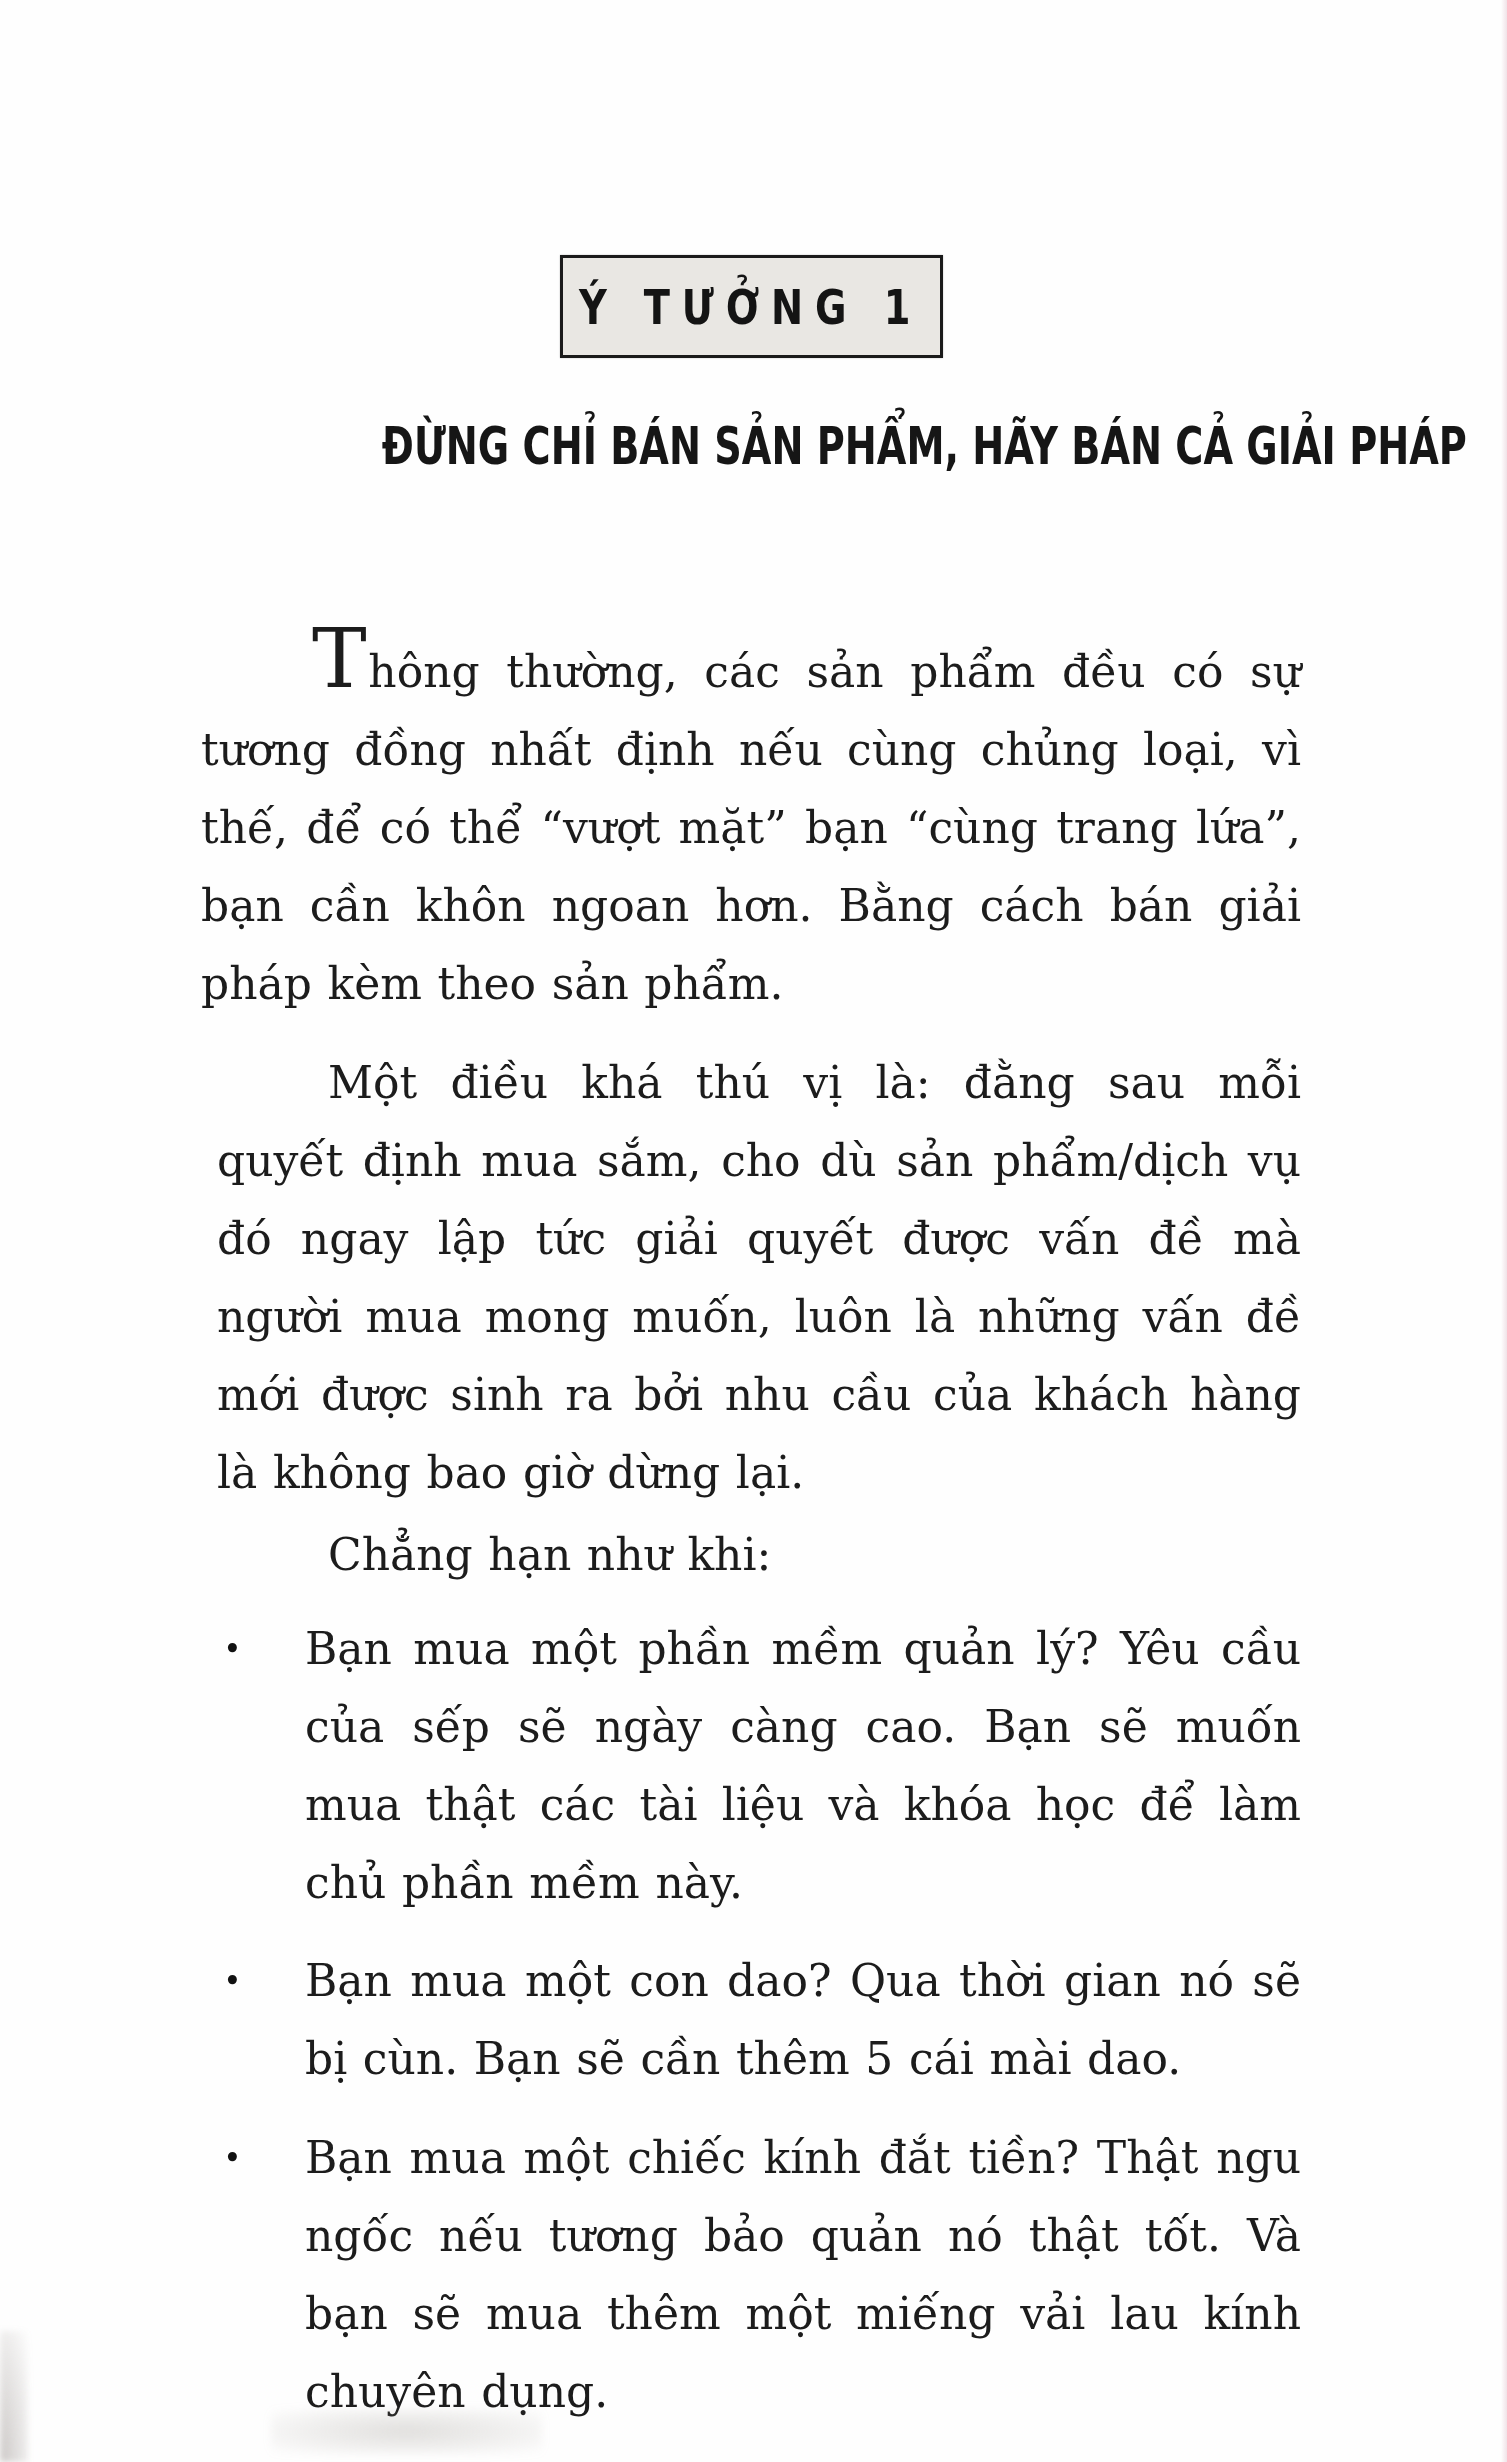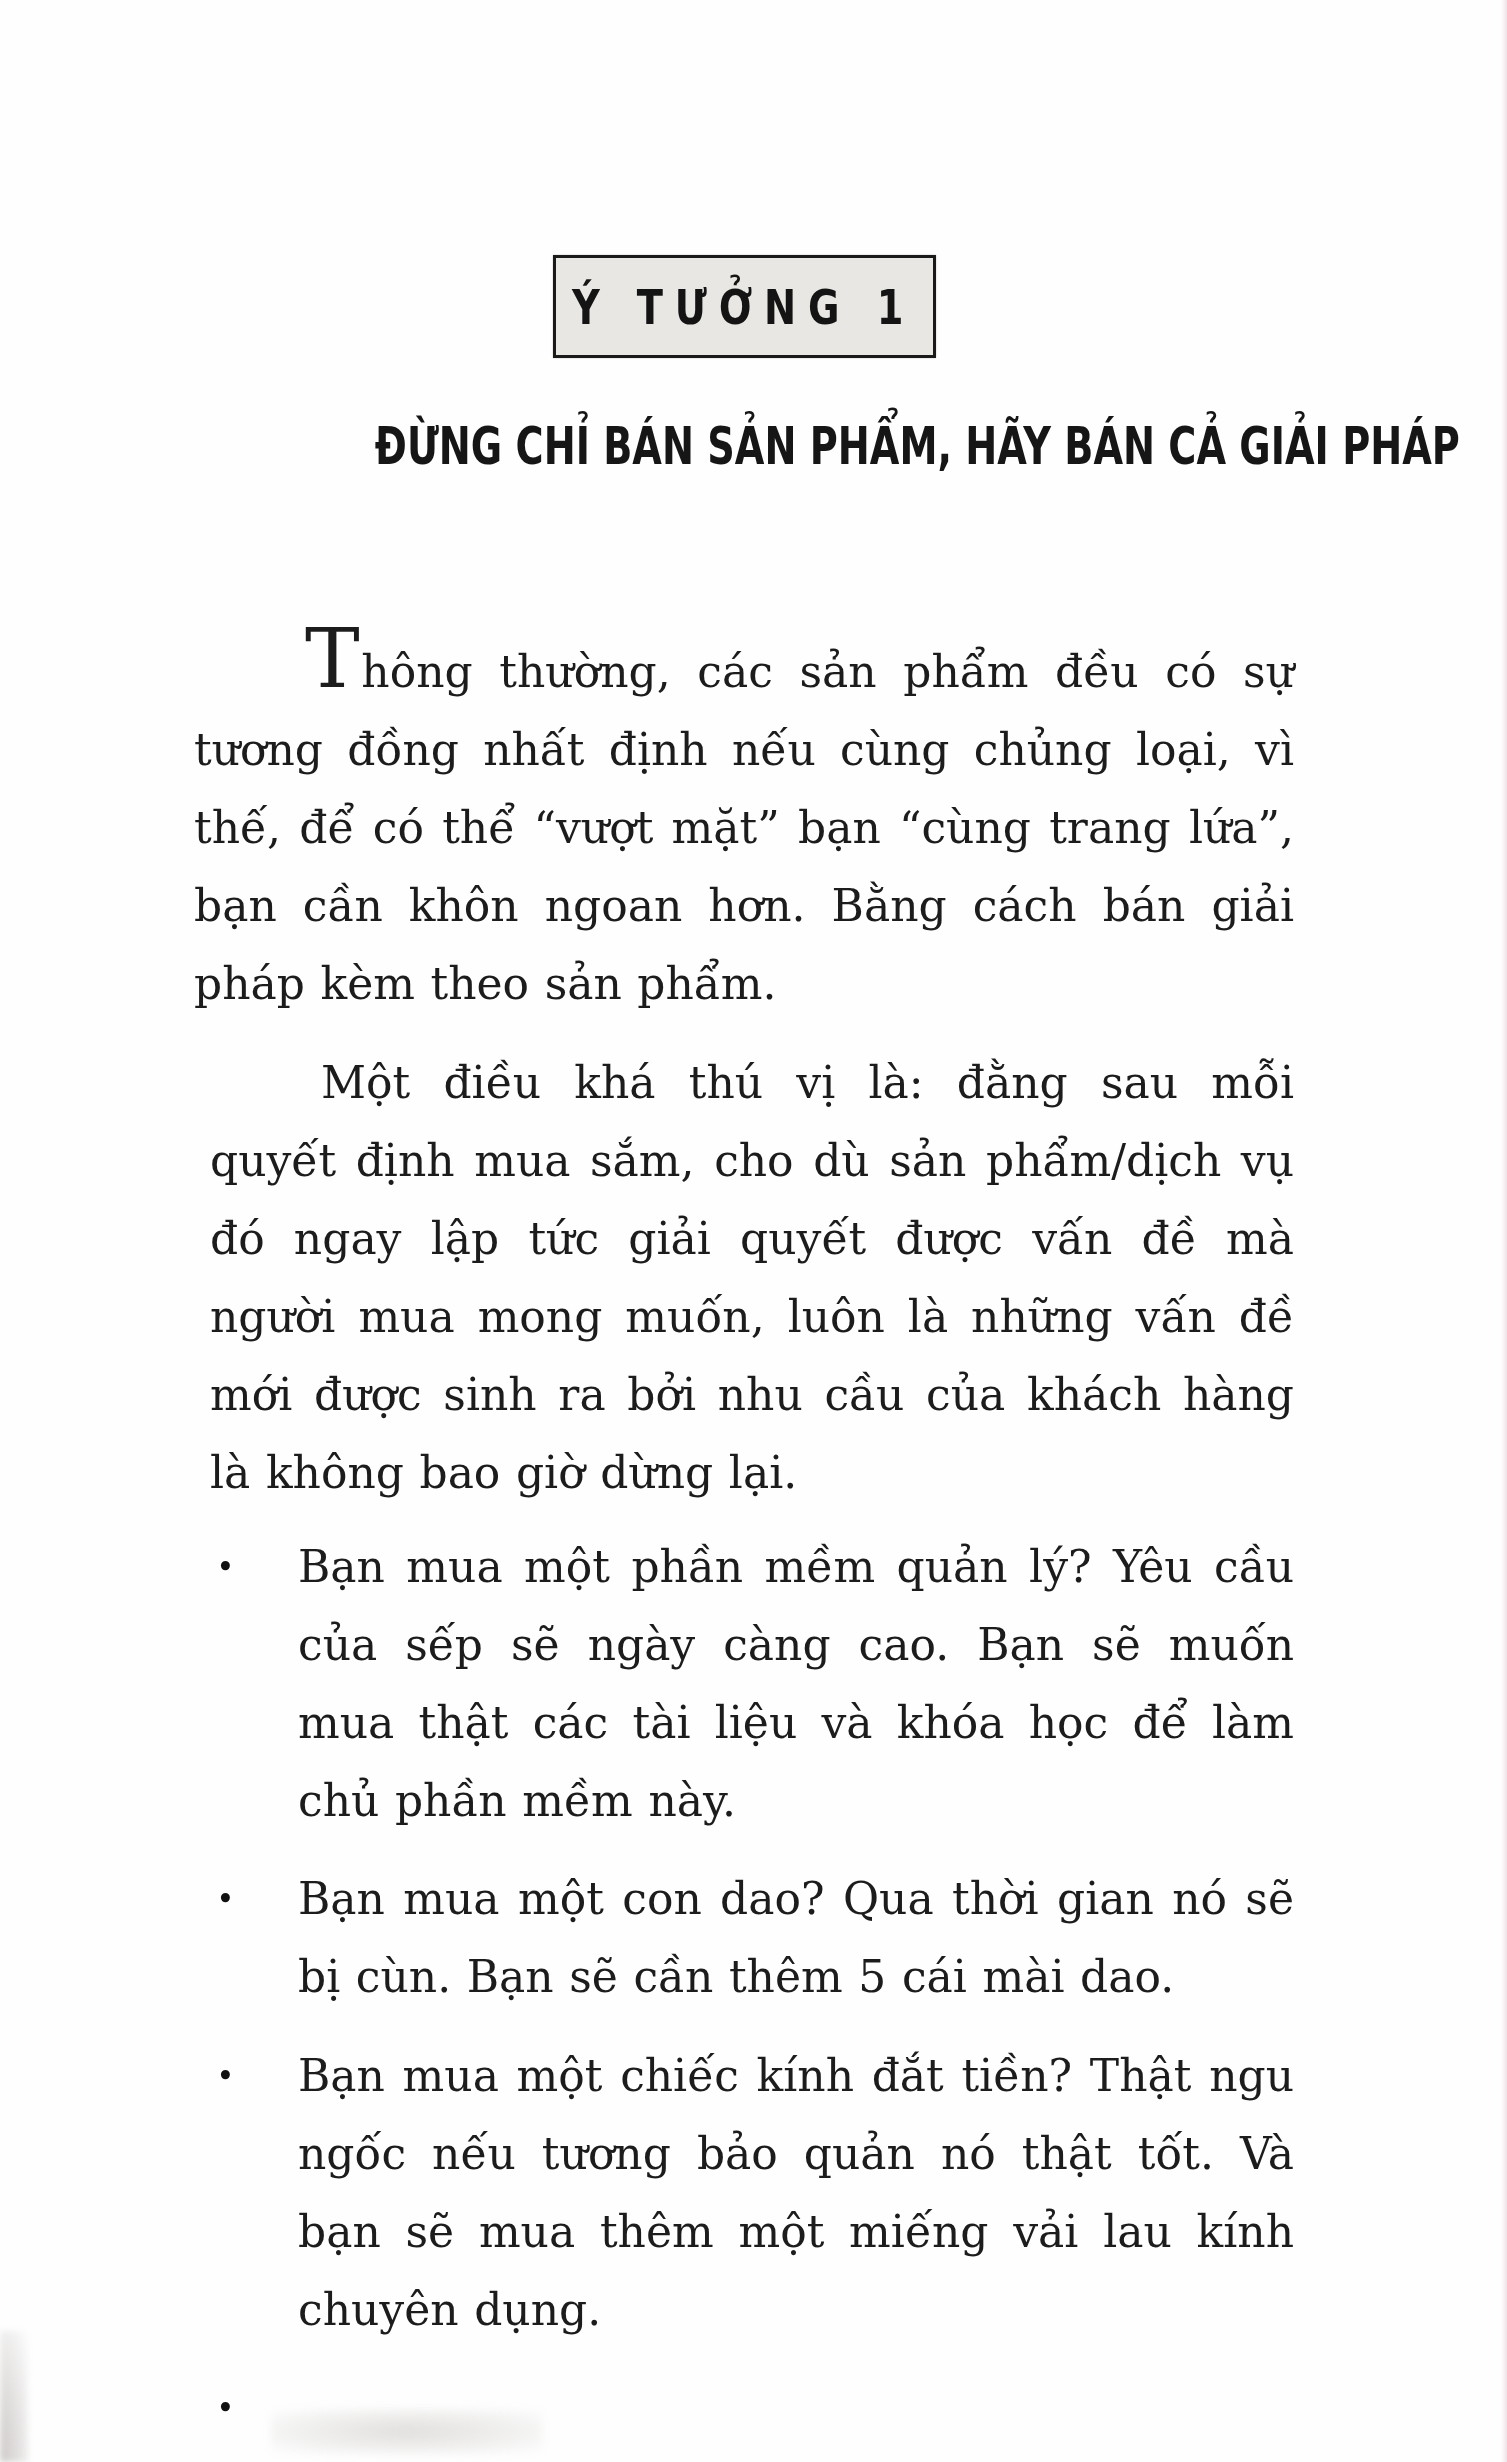--- a/index.html
+++ b/index.html
@@ -11,21 +11,21 @@
   .page {
     position: relative;
     width: 1508px;
     height: 2462px;
     background: #fefefe;
     overflow: hidden;
     color: #1b1b1b;
   }
   .content {
     position: absolute;
-    left: 194px;
+    left: 201px;
     top: 0;
     width: 1100px;
   }
 
   
   .badge {
     box-sizing: border-box;
     margin: 255px auto 0 auto;
     width: 383px;
     height: 103px;
@@ -140,20 +140,21 @@
     </div>
 
     <h1 class="title">
       <span class="condensed">ĐỪNG CHỈ BÁN SẢN PHẨM, HÃY BÁN CẢ GIẢI PHÁP</span>
     </h1>
 
     <p class="para lead"><span class="initcap">T</span><span>hông thường, các sản phẩm đều có sự tương đồng nhất định nếu cùng chủng loại, vì thế, để có thể “vượt mặt” bạn “cùng trang lứa”, bạn cần khôn ngoan hơn. Bằng cách bán giải pháp kèm theo sản phẩm.</span></p>
 
     <p class="para indent p2">Một điều khá thú vị là: đằng sau mỗi quyết định mua sắm, cho dù sản phẩm/dịch vụ đó ngay lập tức giải quyết được vấn đề mà người mua mong muốn, luôn là những vấn đề mới được sinh ra bởi nhu cầu của khách hàng là không bao giờ dừng lại.</p>
 
+    <p class="para indent p3">Chẳng hạn như khi:</p>
 
     <ul class="bullets">
       <li class="bullet">
         <span class="marker">•</span>
         <span class="btext">Bạn mua một phần mềm quản lý? Yêu cầu của sếp sẽ ngày càng cao. Bạn sẽ muốn mua thật các tài liệu và khóa học để làm chủ phần mềm này.</span>
       </li>
       <li class="bullet">
         <span class="marker">•</span>
         <span class="btext">Bạn mua một con dao? Qua thời gian nó sẽ bị cùn. Bạn sẽ cần thêm 5 cái mài dao.</span>
       </li>

